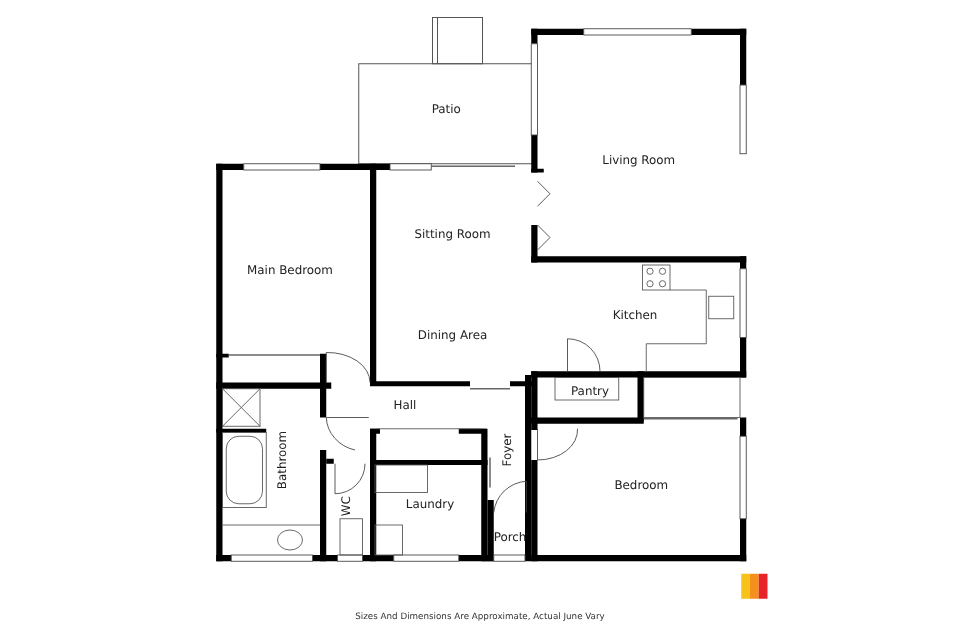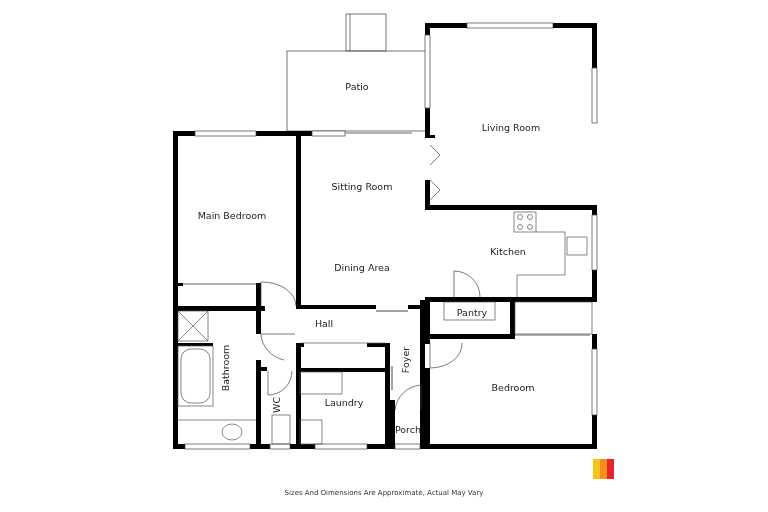--- a/index.html
+++ b/index.html
@@ -149,13 +149,13 @@
     <text class="label" x="408" y="433" text-anchor="middle">Porch</text>
   </g>
 </svg>
 
 <div class="logo">
   <span style="background:#f7c21a"></span>
   <span style="background:#f5901e"></span>
   <span style="background:#e8242b"></span>
 </div>
 
-<div class="disclaimer">Sizes And Dimensions Are Approximate, Actual May Vary</div>
+<div class="disclaimer">Sizes And Dimensions Are Approximate, Actual June Vary</div>
 
 </body></html>

